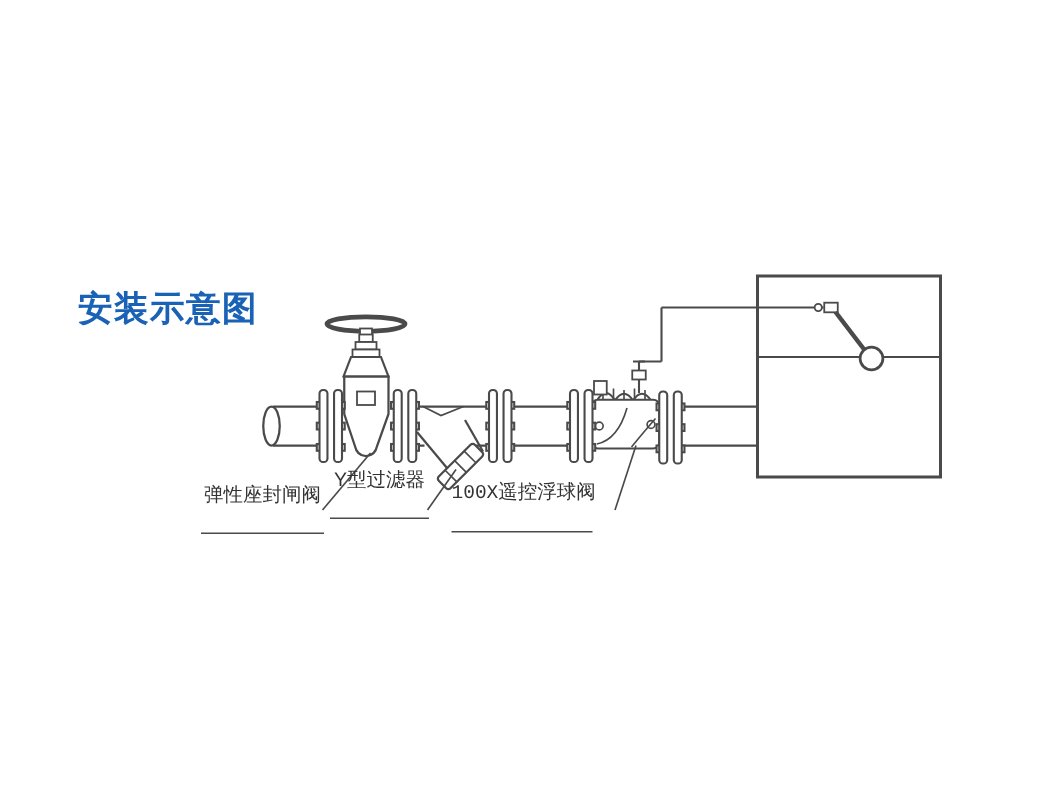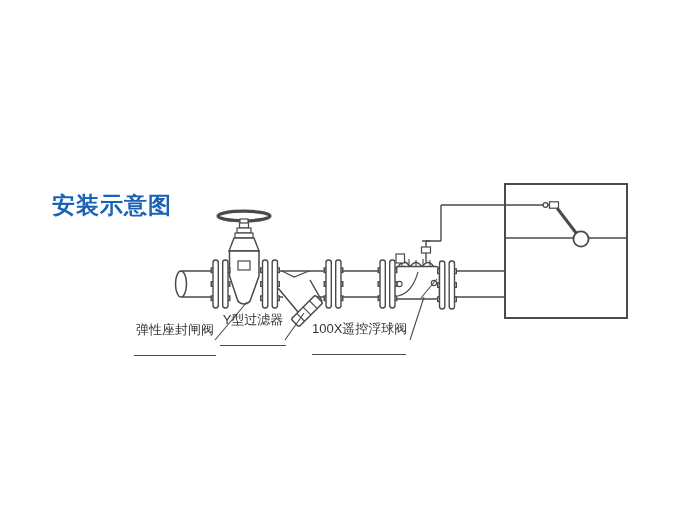--- a/index.html
+++ b/index.html
@@ -5,21 +5,21 @@
   html,body{margin:0;padding:0;background:#fff;}
   .stage{position:relative;width:700px;height:525px;background:#ffffff;overflow:hidden;
          font-family:"Liberation Sans", sans-serif;}
   .diagram-svg{position:absolute;left:0;top:0;}
   .page-title{position:absolute;left:52px;top:190px;font-size:23px;font-weight:bold;
               color:#1a62b5;letter-spacing:1px;white-space:nowrap;}
   .lbl{position:absolute;font-size:13px;color:#333;border-bottom:1.5px solid #4a4a4a;
        text-align:center;padding-bottom:17px;white-space:nowrap;line-height:16px;}
   .lbl1{left:134px;top:322px;width:82px;}
   .lbl2{left:220px;top:312px;width:66px;}
-  .lbl3{left:312px;top:321px;width:94px;}
+  .lbl3{left:301px;top:321px;width:94px;font-family:Liberation Mono, monospace;}
 </style>
 </head>
 <body>
 
 <div class="stage">
 
   <svg class="diagram-svg" width="700" height="525" viewBox="0 0 700 525">
     <defs>
       <g id="flg" fill="#ffffff" stroke="#4a4a4a" stroke-width="1.4">
         <rect x="-9.3" y="-16" width="2.2" height="4.5"></rect>

